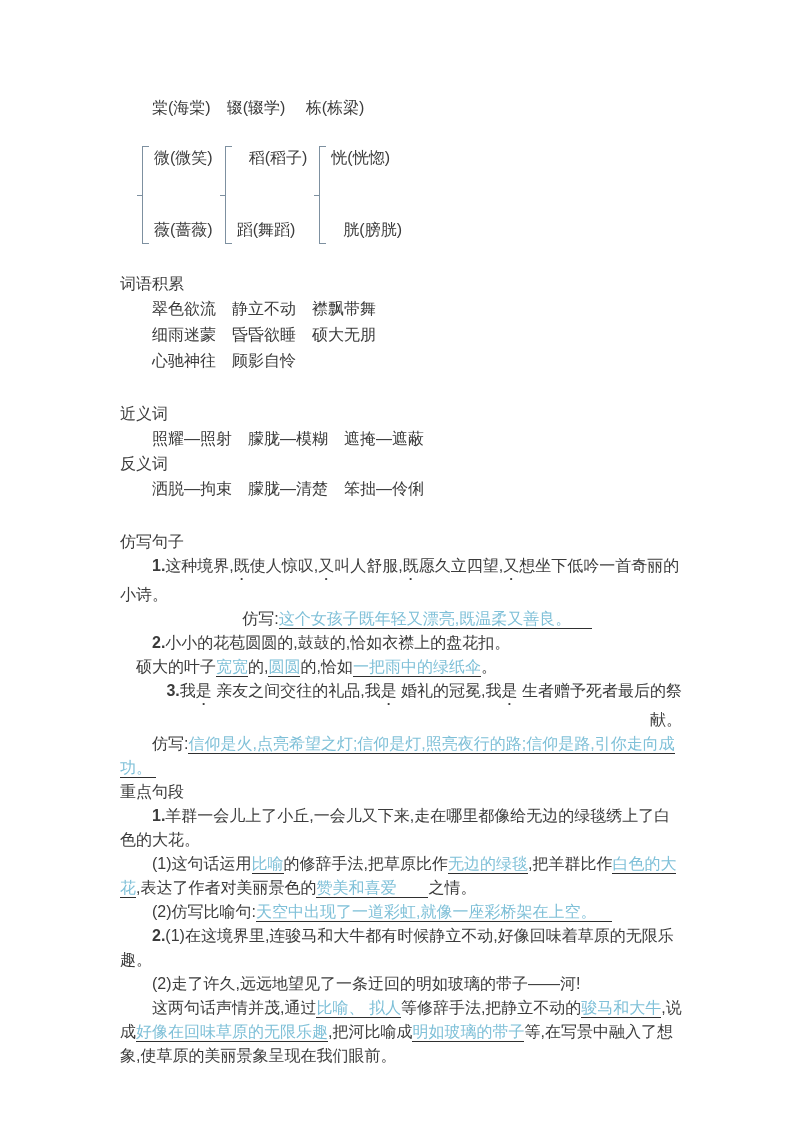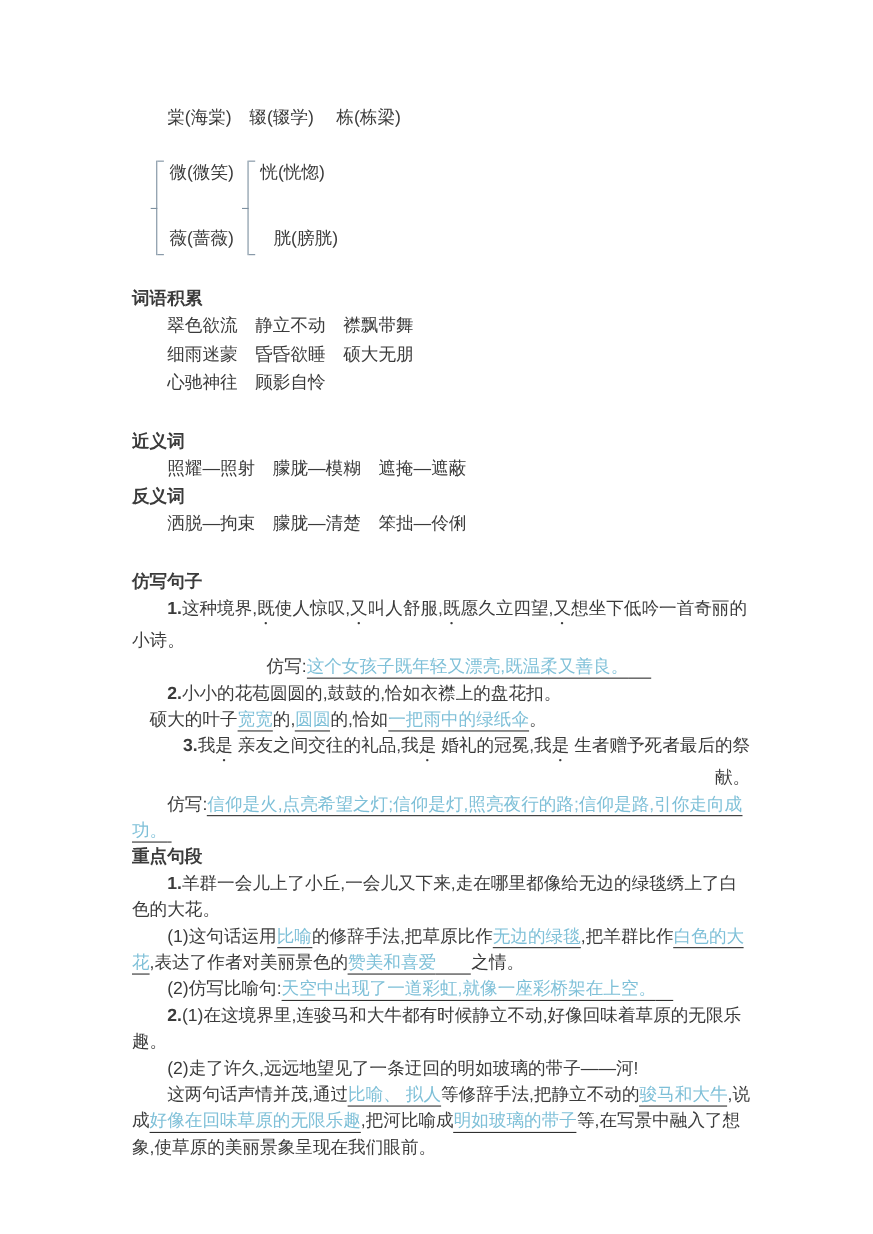--- a/index.html
+++ b/index.html
@@ -11,21 +11,21 @@
     background: #ffffff;
     box-sizing: border-box;
     padding: 96px 112px 0 120px;
     font-family: "Liberation Sans", "DejaVu Sans", sans-serif;
     color: #3b3b3b;
     font-size: 16px;
     line-height: 24px;
     overflow: hidden;
   }
   p { margin: 0; white-space: pre-wrap; }
-  .heading { text-indent: 0; font-weight: bold; }
+  .heading { text-indent: 0; }
   .indent-line { text-indent: 2em; line-height: 26px; }
 
   
   .seg-n { color: inherit; }
   .seg-d { font-weight: bold; }
   .seg-b {
     color: var(--answer-color, #7fc0d8);
     border-bottom: 1px solid var(--underline-color, #2f2f2f);
     padding-bottom: 1px;
   }
@@ -61,21 +61,21 @@
   }
   .brace::before { top: 0; }
   .brace::after { bottom: 0; }
   .brace .mid-tick {
     position: absolute;
     left: -6px;
     top: 50%;
     width: 6px;
     border-top: 1px solid var(--brace-color, #7d90a0);
   }
-  .brace-lines { display: flex; flex-direction: column; gap: 38px; padding: 1px 0 3px 0; }
+  .brace-lines { display: flex; flex-direction: column; gap: 50px; padding: 1px 0 3px 0; }
   .brace-line { line-height: 22px; }
   .brace-line.pad { padding-left: 12px; }
 
   
   .section-vocab   { margin-top: 28px; }
   .section-syn     { margin-top: 28px; }
   .section-imitate { margin-top: 28px; }
   .section-key     { margin-top: 0; }
 </style>
 </head>
@@ -86,20 +86,29 @@
   <div>
     <p class="words-line">棠(海棠)　辍(辍学)　 栋(栋梁)</p>
     <div class="brace-row">
         <div class="brace-group">
           <div class="brace">
             <span class="mid-tick"></span>
           </div>
           <div class="brace-lines">
             <div class="brace-line">微(微笑)</div>
             <div class="brace-line">薇(蔷薇)</div>
+          </div>
+        </div>
+        <div class="brace-group">
+          <div class="brace">
+            <span class="mid-tick"></span>
+          </div>
+          <div class="brace-lines">
+            <div class="brace-line pad">稻(稻子)</div>
+            <div class="brace-line">蹈(舞蹈)</div>
           </div>
         </div>
         <div class="brace-group">
           <div class="brace">
             <span class="mid-tick"></span>
           </div>
           <div class="brace-lines">
             <div class="brace-line">恍(恍惚)</div>
             <div class="brace-line pad">胱(膀胱)</div>
           </div>

